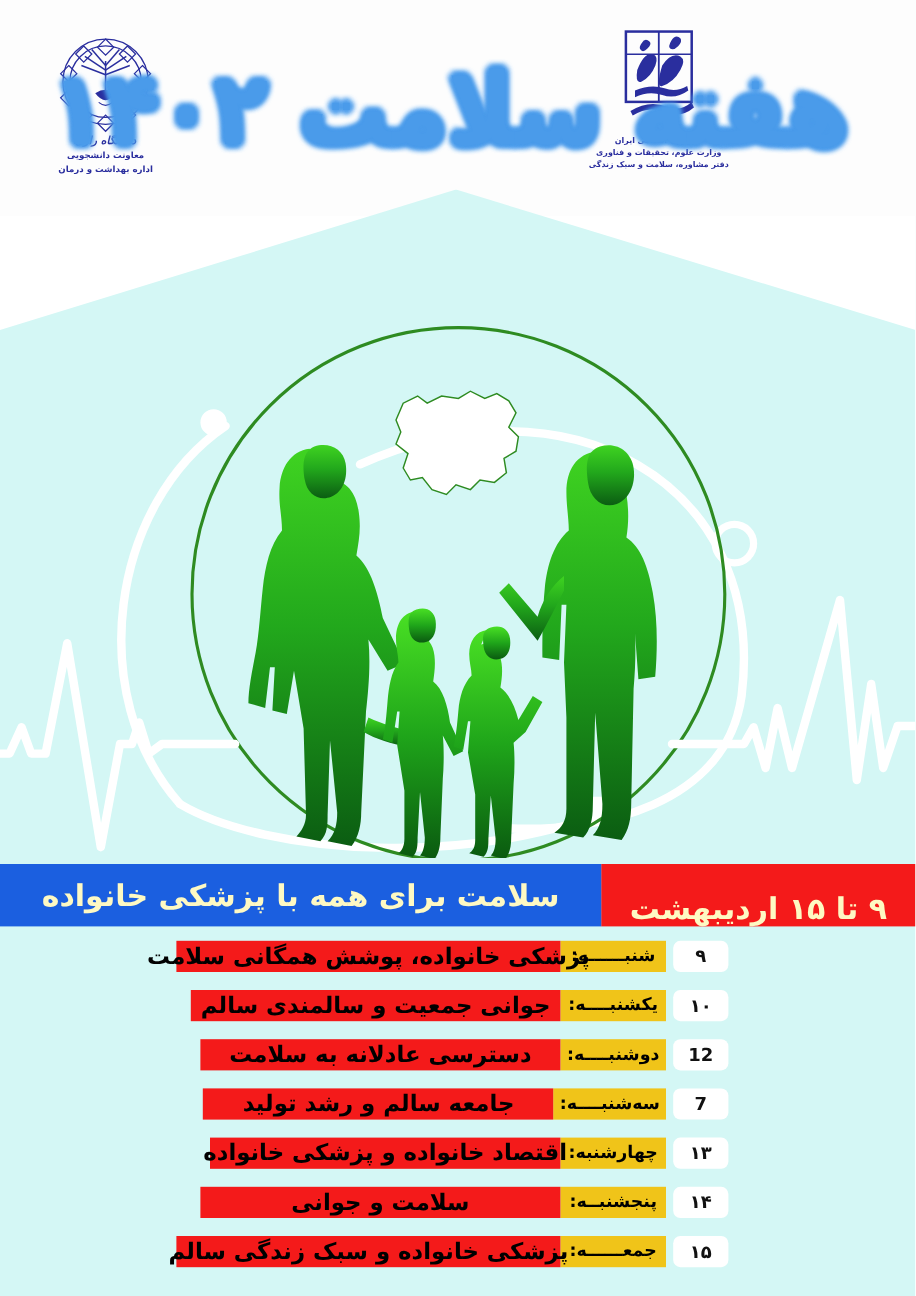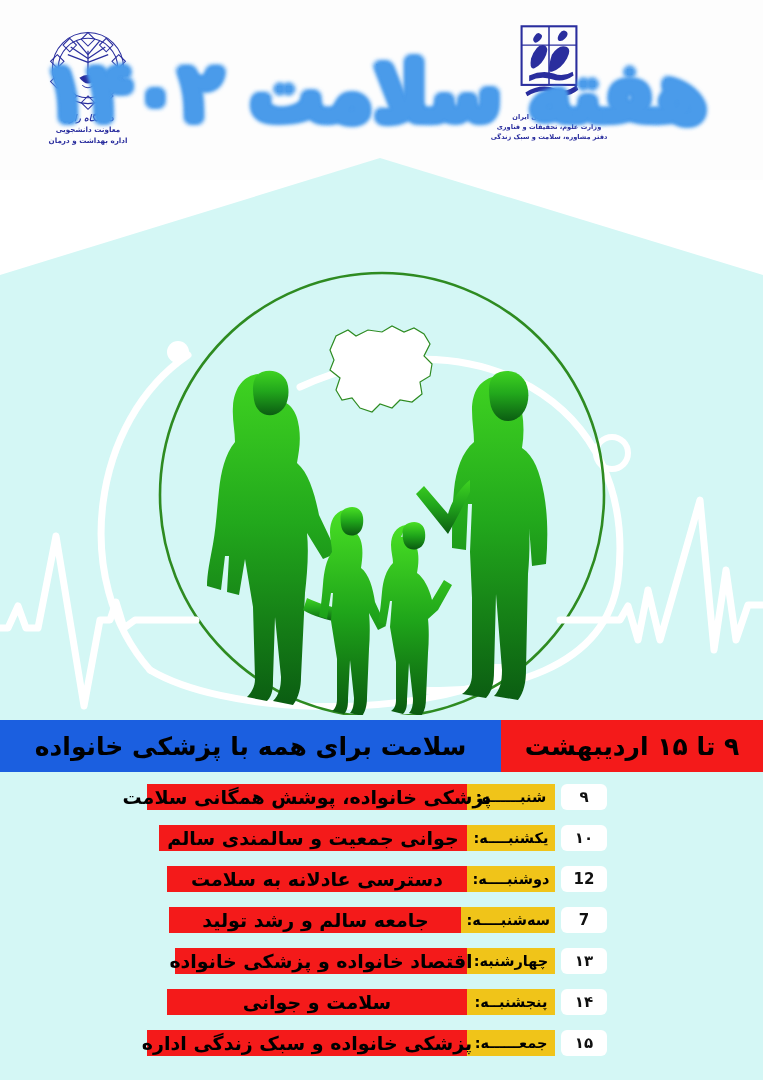--- a/index.html
+++ b/index.html
@@ -102,29 +102,29 @@
     position:absolute;
     left:0; top:720px;
     width:763px; height:52px;
     z-index:8;
     display:flex;
     flex-direction:row;
   }
   .banner .red{
     width:262px; height:52px;
     background:#f41a1a;
-    display:flex;align-items:center;justify-content:center;
+    display:flex;align-items:flex-end;justify-content:center;
   }
   .banner .blue{
     width:501px; height:52px;
     background:#1b5fe0;
     display:flex;align-items:center;justify-content:center;
   }
   .banner .txt{
-    color:#000000;
+    color:#fef9c3;
     font-size:25px;
     font-weight:bold;
     white-space:nowrap;
     letter-spacing:-0.3px;
   }
   .banner .blue .txt{font-size:25px;}
 
   
   .days{
     position:absolute;
@@ -396,17 +396,17 @@
         <div class="day-topic" style="width: 272px;">اقتصاد خانواده و پزشکی خانواده</div>
       </div>
       <div class="badge" style="top: 207px; right: 156px;">۱۴</div>
       <div class="topic-wrap" style="position: absolute; top: 207px; right: 208px;">
         <div class="day-label">پنجشنبــه:</div>
         <div class="day-topic" style="width: 280px;">سلامت و جوانی</div>
       </div>
       <div class="badge" style="top: 248px; right: 156px;">۱۵</div>
       <div class="topic-wrap" style="position: absolute; top: 248px; right: 208px;">
         <div class="day-label">جمعــــــه:</div>
-        <div class="day-topic" style="width: 300px;">پزشکی خانواده و سبک زندگی اداره</div>
+        <div class="day-topic" style="width: 300px;">پزشکی خانواده و سبک زندگی سالم</div>
       </div>
     </div>
 
 </div>
 
 </body></html>

